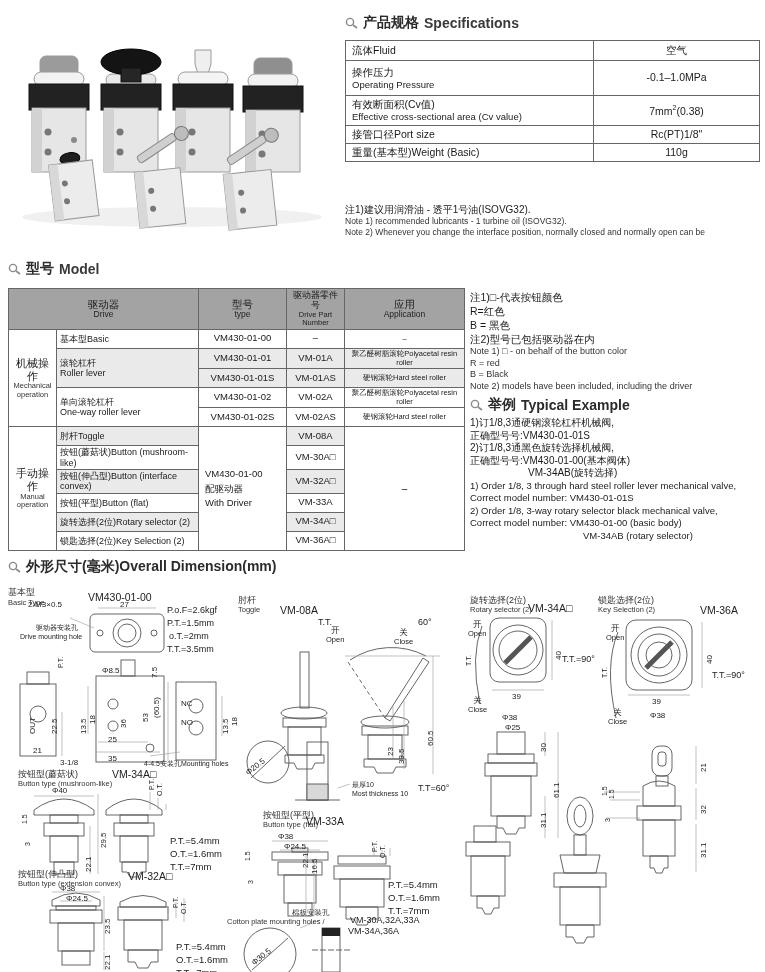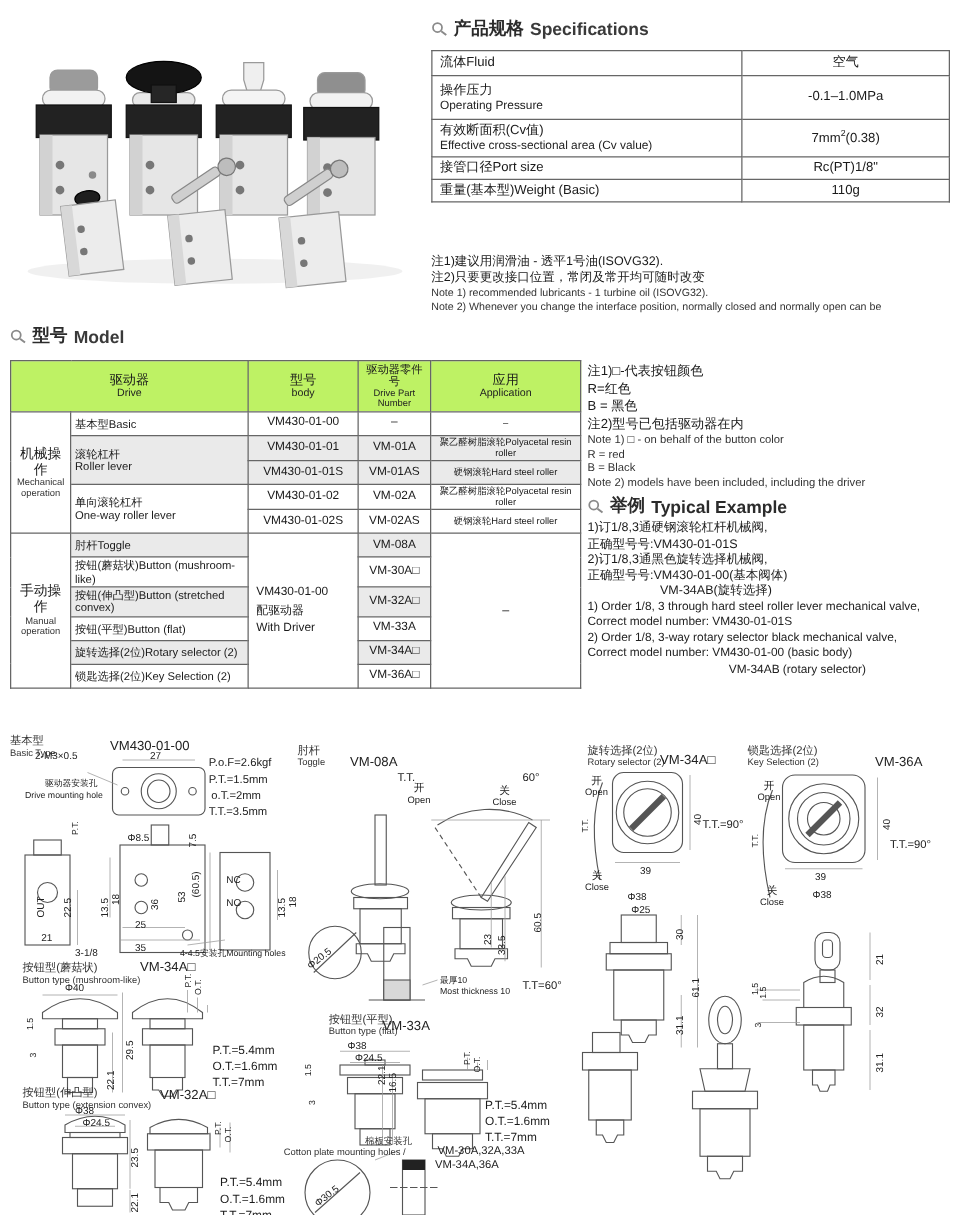--- a/index.html
+++ b/index.html
@@ -12,21 +12,21 @@
   .spec-table td{border:1px solid #666;padding:2px 6px;font-size:10px;line-height:1.25;vertical-align:middle;}
   .spec-table td.val{text-align:center;font-size:10.5px;}
   .spec-table .cn{font-size:10.5px;}
   .spec-table .en{font-size:9.5px;color:#222;}
   .spec-notes{position:absolute;left:345px;top:203px;width:418px;z-index:2;}
   .spec-notes .n-cn{font-size:10px;line-height:13px;}
   .spec-notes .n-en{font-size:8.5px;line-height:11px;color:#333;}
   
   .model-table{position:absolute;left:8px;top:288px;border-collapse:collapse;table-layout:fixed;z-index:2;}
   .model-table td,.model-table th{border:1px solid #666;padding:1px 3px;font-weight:normal;vertical-align:middle;font-size:10px;line-height:1.15;}
-  .model-table th{background:#bef264;text-align:center;}
+  .model-table th{background:#a3a3a3;text-align:center;}
   .model-table .hcn{font-size:10.5px;}
   .model-table .hen{font-size:8.5px;color:#222;}
   .model-table td.alt{background:#eaeaea;}
   .model-table td.grp{text-align:center;}
   .model-table .gcn{font-size:11px;}
   .model-table .gen{font-size:7.5px;color:#333;}
   .model-table td.nm{font-size:9px;}
   .model-table td.nm .n2{font-size:9px;}
   .model-table td.tp,.model-table td.pn{text-align:center;font-size:9.5px;}
   .model-table td.ap{text-align:center;font-size:7.5px;}
@@ -184,21 +184,20 @@
       <td>
             <div class="cn">重量(基本型)Weight (Basic)</div>
           </td>
       <td class="val">110g</td>
     </tr>
   </tbody>
     </table>
 
   <div class="spec-notes">
     <div class="n-cn">注1)建议用润滑油 - 透平1号油(ISOVG32).</div>
-    <div class="n-cn">注2)只要更改接口位置，常闭及常开均可随时改变</div>
     <div class="n-en">Note 1) recommended lubricants - 1 turbine oil (ISOVG32).</div>
     <div class="n-en">Note 2) Whenever you change the interface position, normally closed and normally open can be</div>
   </div>
 
   <div class="sec-title" style="left:8px;top:260px;">
     <svg class="mag" width="13" height="13" viewBox="0 0 13 13">
         <circle cx="5" cy="5" r="3.6" fill="none" stroke="#8a8a8a" stroke-width="1.4"></circle>
         <line x1="8" y1="8" x2="12" y2="11" stroke="#8a8a8a" stroke-width="1.6"></line>
       </svg>
     <span>型号</span>
@@ -214,21 +213,21 @@
         <col style="width:120px">
       </colgroup>
     <tbody>
         <tr style="height:30px">
       <th colspan="2">
             <div class="hcn">驱动器</div>
             <div class="hen">Drive</div>
           </th>
       <th>
             <div class="hcn">型号</div>
-            <div class="hen">body</div>
+            <div class="hen">type</div>
           </th>
       <th>
             <div style="font-size:9px">驱动器零件号</div>
             <div style="font-size:7.5px" class="hen">Drive Part Number</div>
           </th>
       <th>
             <div class="hcn">应用</div>
             <div class="hen">Application</div>
           </th>
     </tr>
@@ -284,21 +283,21 @@
             <div>With Driver</div>
           </td>
       <td class="pn alt">VM-08A</td>
       <td rowspan="6" class="ap" style="font-size:10px">–</td>
     </tr>
     <tr style="height:19px">
       <td class="nm">按钮(蘑菇状)Button (mushroom-like)</td>
       <td class="pn">VM-30A□</td>
     </tr>
     <tr style="height:19px">
-      <td class="nm alt">按钮(伸凸型)Button (stretched convex)</td>
+      <td class="nm alt">按钮(伸凸型)Button (interface convex)</td>
       <td class="pn alt">VM-32A□</td>
     </tr>
     <tr style="height:19px">
       <td class="nm">按钮(平型)Button (flat)</td>
       <td class="pn">VM-33A</td>
     </tr>
     <tr style="height:19px">
       <td class="nm alt">旋转选择(2位)Rotary selector (2)</td>
       <td class="pn alt">VM-34A□</td>
     </tr>
@@ -335,20 +334,27 @@
     <div class="l-cn">正确型号号:VM430-01-00(基本阀体)</div>
     <div class="l-cn ind1">VM-34AB(旋转选择)</div>
     <div class="l-en">1) Order 1/8, 3 through hard steel roller lever mechanical valve,</div>
     <div class="l-en">Correct model number: VM430-01-01S</div>
     <div class="l-en">2) Order 1/8, 3-way rotary selector black mechanical valve,</div>
     <div class="l-en">Correct model number: VM430-01-00 (basic body)</div>
     <div class="l-en ind2">VM-34AB (rotary selector)</div>
   </div>
 
   <div class="dim">
+    <div class="sec-title" style="left:8px;top:2px;">
+      <svg class="mag" width="13" height="13" viewBox="0 0 13 13">
+          <circle cx="5" cy="5" r="3.6" fill="none" stroke="#8a8a8a" stroke-width="1.4"></circle>
+          <line x1="8" y1="8" x2="12" y2="11" stroke="#8a8a8a" stroke-width="1.6"></line>
+        </svg>
+      <span>外形尺寸(毫米)Overall Dimension(mm)</span>
+    </div>
 
     <svg class="bg" width="765" height="416" viewBox="0 0 765 416">
       <g stroke="#555" fill="none" stroke-width="0.9">
 
         <rect x="90" y="58" width="74" height="38" rx="5"></rect>
         <circle cx="127" cy="77" r="14"></circle>
           <circle cx="127" cy="77" r="9"></circle>
         <circle cx="100" cy="77" r="3"></circle>
           <circle cx="154" cy="77" r="3"></circle>
 

